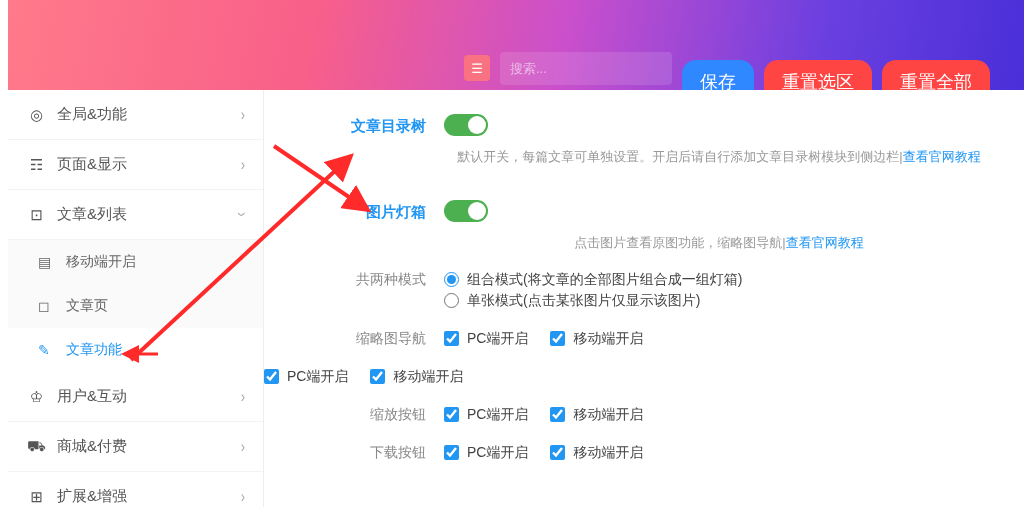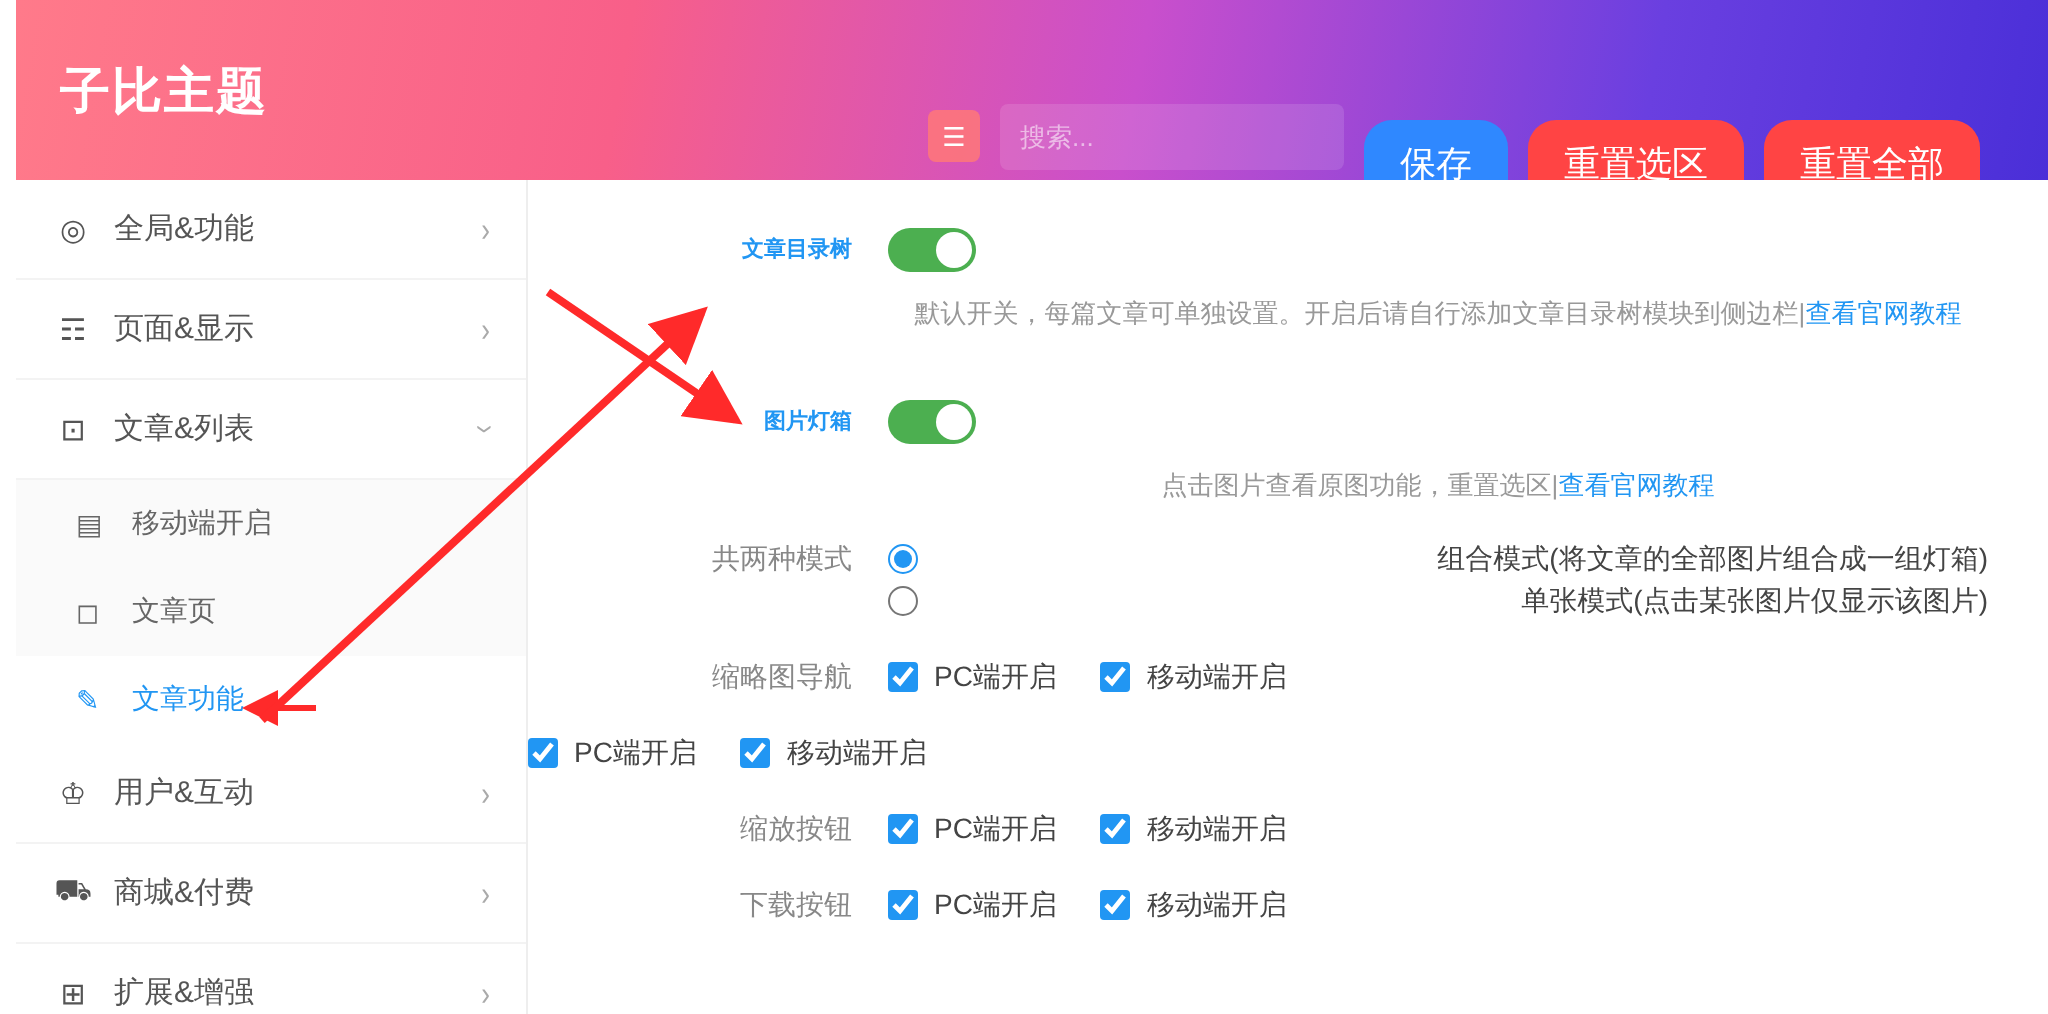--- a/index.html
+++ b/index.html
@@ -18,37 +18,36 @@
     .sidebar { width: 256px; background: #fff; border-right: 1px solid #eee; overflow: hidden; }
     .nav-item { height: 50px; display: flex; align-items: center; padding: 0 18px; cursor: pointer; border-bottom: 1px solid #f3f3f3; color: #555; font-size: 15px; position: relative; }
     .nav-ico { width: 21px; margin-right: 10px; display: inline-flex; align-items: center; justify-content: center; }
     .nav-chev { margin-left: auto; color: #aaa; font-size: 13px; transform: scaleY(1.3); }
     .sub-item { height: 44px; display: flex; align-items: center; padding-left: 30px; font-size: 14px; color: #666; background: #fafafa; cursor: pointer; }
     .sub-item.active { color: #2196f3; background: #fff; }
     .sub-ico { width: 20px; margin-right: 8px; display: inline-flex; }
     .content { flex: 1; padding: 20px 30px 0 0; overflow-y: auto; }
     .sect { display: flex; padding: 4px 0 10px 0; }
     .sect-label { width: 180px; text-align: right; padding-right: 18px; padding-top: 3px; color: #888; font-size: 14px; }
-    .sect-label.bold { color: #2196f3; font-weight: 700; font-size: 11px; }
+    .sect-label.bold { color: #2196f3; font-weight: 700; font-size: 15px; }
     .sect-ctrl { flex: 1; }
     .toggle { width: 44px; height: 22px; background: #4caf50; border-radius: 11px; position: relative; display: inline-block; cursor: pointer; }
     .toggle::after { content: ""; width: 18px; height: 18px; background: #fff; border-radius: 50%; position: absolute; right: 2px; top: 2px; }
     .hint { color: #999; font-size: 13px; margin-top: 8px; line-height: 1.6; text-align: center; }
     .link { color: #2196f3; cursor: pointer; }
-    .radio-row, .chk-row { display: flex; align-items: center; gap: 8px; margin: 3px 0; font-size: 14px; color: #444; justify-content: space-between; }
+    .radio-row, .chk-row { display: flex; align-items: center; gap: 8px; margin: 3px 0; font-size: 14px; color: #444; }
     .radio-row input, .chk-row input { width: 15px; height: 15px; accent-color: #2196f3; }
     .chk-group { display: flex; gap: 22px; }
     .arrow { position: absolute; pointer-events: none; z-index: 5; }
   </style>
 </head>
 <body>
 
 <div class="wrap">
 <div class="header">
-  <div class="brand">子比主题</div>
   <div class="hdr-right">
     <span class="hdr-ico">☰</span>
     <input class="search" placeholder="搜索..." style="">
     <button class="btn btn-save">保存</button>
     <button class="btn btn-reset">重置选区</button>
     <button class="btn btn-reset">重置全部</button>
   </div>
 </div>
 
 <div class="main">
@@ -108,21 +107,21 @@
       </div>
     </div>
 
     <div style="height:18px"></div>
 
     <div class="sect">
       <div class="sect-label bold">图片灯箱</div>
       <div class="sect-ctrl">
         <span class="toggle"></span>
         <div class="hint">
-          <span>点击图片查看原图功能，重置选区|</span><span class="link">查看官网教程</span>
+          <span>点击图片查看原图功能，缩略图导航|</span><span class="link">查看官网教程</span>
         </div>
       </div>
     </div>
 
     <div class="sect">
       <div class="sect-label">共两种模式</div>
       <div class="sect-ctrl">
         <label class="radio-row">
               <input type="radio" checked="" style="">
               <span>组合模式(将文章的全部图片组合成一组灯箱)</span>

